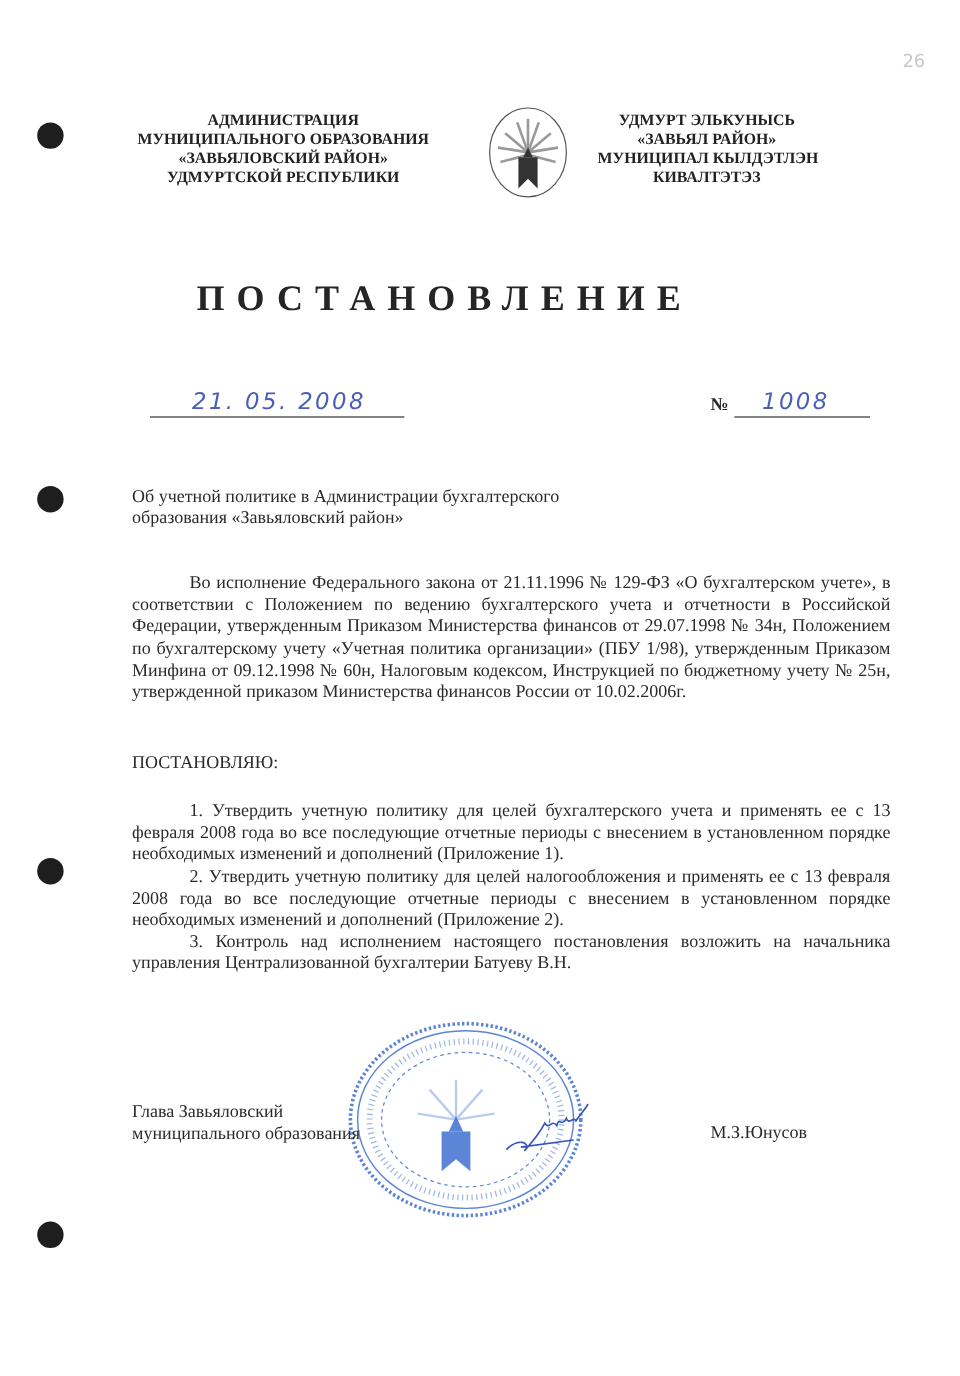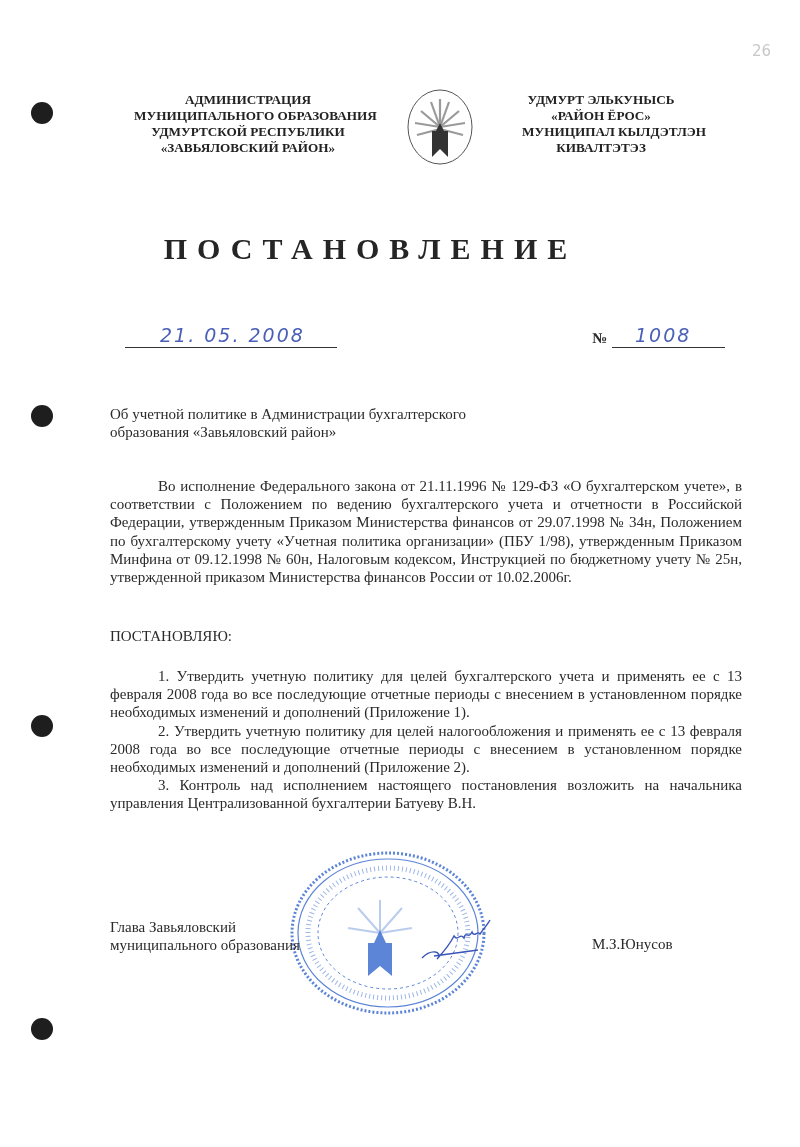--- a/index.html
+++ b/index.html
@@ -1,21 +1,21 @@
 <!DOCTYPE html>
 <html><head>
 <meta charset="utf-8">
 <style>
   html, body { margin: 0; padding: 0; background: #ffffff; }
   body { width: 800px; height: 1147px; position: relative; overflow: hidden;
          font-family: "Liberation Serif", "DejaVu Serif", serif; color: #2a2a2a; }
   .abs { position: absolute; }
   .hole { position: absolute; width: 22px; height: 22px; border-radius: 50%; background: #1e1e1e; }
   .hdr { position: absolute; text-align: center; font-weight: bold; font-size: 13.2px; line-height: 16px; color: #222; }
-  .hdr div { white-space: nowrap; margin-left: 24px; }
+  .hdr div { white-space: nowrap; }
   .title { position: absolute; left: 0; width: 741px; top: 232px; text-align: center;
            font-weight: bold; font-size: 30px; letter-spacing: 10px; color: #252525; }
   .hand { font-family: "DejaVu Sans", sans-serif; font-style: italic; color: #4a5fb8; font-weight: 300; letter-spacing: 2px; }
   .uline { position: absolute; border-bottom: 1px solid #333; }
   .subject { position: absolute; left: 110px; top: 405px; font-size: 15px; line-height: 18px; }
   .body-text { position: absolute; left: 110px; width: 632px; font-size: 15px; line-height: 18.2px; text-align: justify; }
   .indent { text-indent: 48px; }
   .para { margin: 0; }
   .sign-left { position: absolute; left: 110px; top: 918px; font-size: 15px; line-height: 18px; }
   .sign-name { position: absolute; left: 592px; top: 936px; font-size: 15px; }
@@ -27,22 +27,22 @@
 <div class="hole" style="left:31px; top:102px;"></div>
 <div class="hole" style="left:31px; top:405px;"></div>
 <div class="hole" style="left:31px; top:715px;"></div>
 <div class="hole" style="left:31px; top:1018px;"></div>
 
 <div class="pgnum">26</div>
 
 <div class="hdr" style="left:110px; width:252px; top:92px;">
   <div>АДМИНИСТРАЦИЯ</div>
   <div>МУНИЦИПАЛЬНОГО ОБРАЗОВАНИЯ</div>
+  <div>«ЗАВЬЯЛОВСКИЙ  РАЙОН»</div>
   <div>УДМУРТСКОЙ РЕСПУБЛИКИ</div>
-  <div>«ЗАВЬЯЛОВСКИЙ  РАЙОН»</div>
 </div>
 
 <svg class="abs" style="left:405px; top:87px;" width="70" height="80" viewBox="0 0 70 80">
   <ellipse cx="35" cy="40" rx="32" ry="37" fill="none" stroke="#555" stroke-width="1"></ellipse>
   <g stroke="#9a9a9a" stroke-width="2.2" fill="none">
     <line x1="35" y1="40" x2="35" y2="12"></line>
     <line x1="35" y1="40" x2="26" y2="15"></line>
     <line x1="35" y1="40" x2="44" y2="15"></line>
     <line x1="35" y1="40" x2="16" y2="24"></line>
     <line x1="35" y1="40" x2="54" y2="24"></line>
@@ -50,21 +50,21 @@
     <line x1="35" y1="40" x2="60" y2="36"></line>
     <line x1="35" y1="42" x2="12" y2="48"></line>
     <line x1="35" y1="42" x2="58" y2="48"></line>
   </g>
   <polygon points="27,44 43,44 43,70 35,62 27,70" fill="#333"></polygon>
   <polygon points="31,44 35,36 39,44" fill="#333"></polygon>
 </svg>
 
 <div class="hdr" style="left:498px; width:182px; top:92px;">
   <div>УДМУРТ  ЭЛЬКУНЫСЬ</div>
-  <div>«РАЙОН ЁРОС»</div>
+  <div>«ЗАВЬЯЛ РАЙОН»</div>
   <div>МУНИЦИПАЛ КЫЛДЭТЛЭН</div>
   <div>КИВАЛТЭТЭЗ</div>
 </div>
 
 <div class="title">ПОСТАНОВЛЕНИЕ</div>
 
 <div class="uline" style="left:125px; width:212px; top:347px;"></div>
 <div class="abs hand" style="left:160px; top:324px; font-size:19px;">21. 05. 2008</div>
 
 <div class="abs" style="left:592px; top:330px; font-size:15px; font-weight:bold;">№</div>

